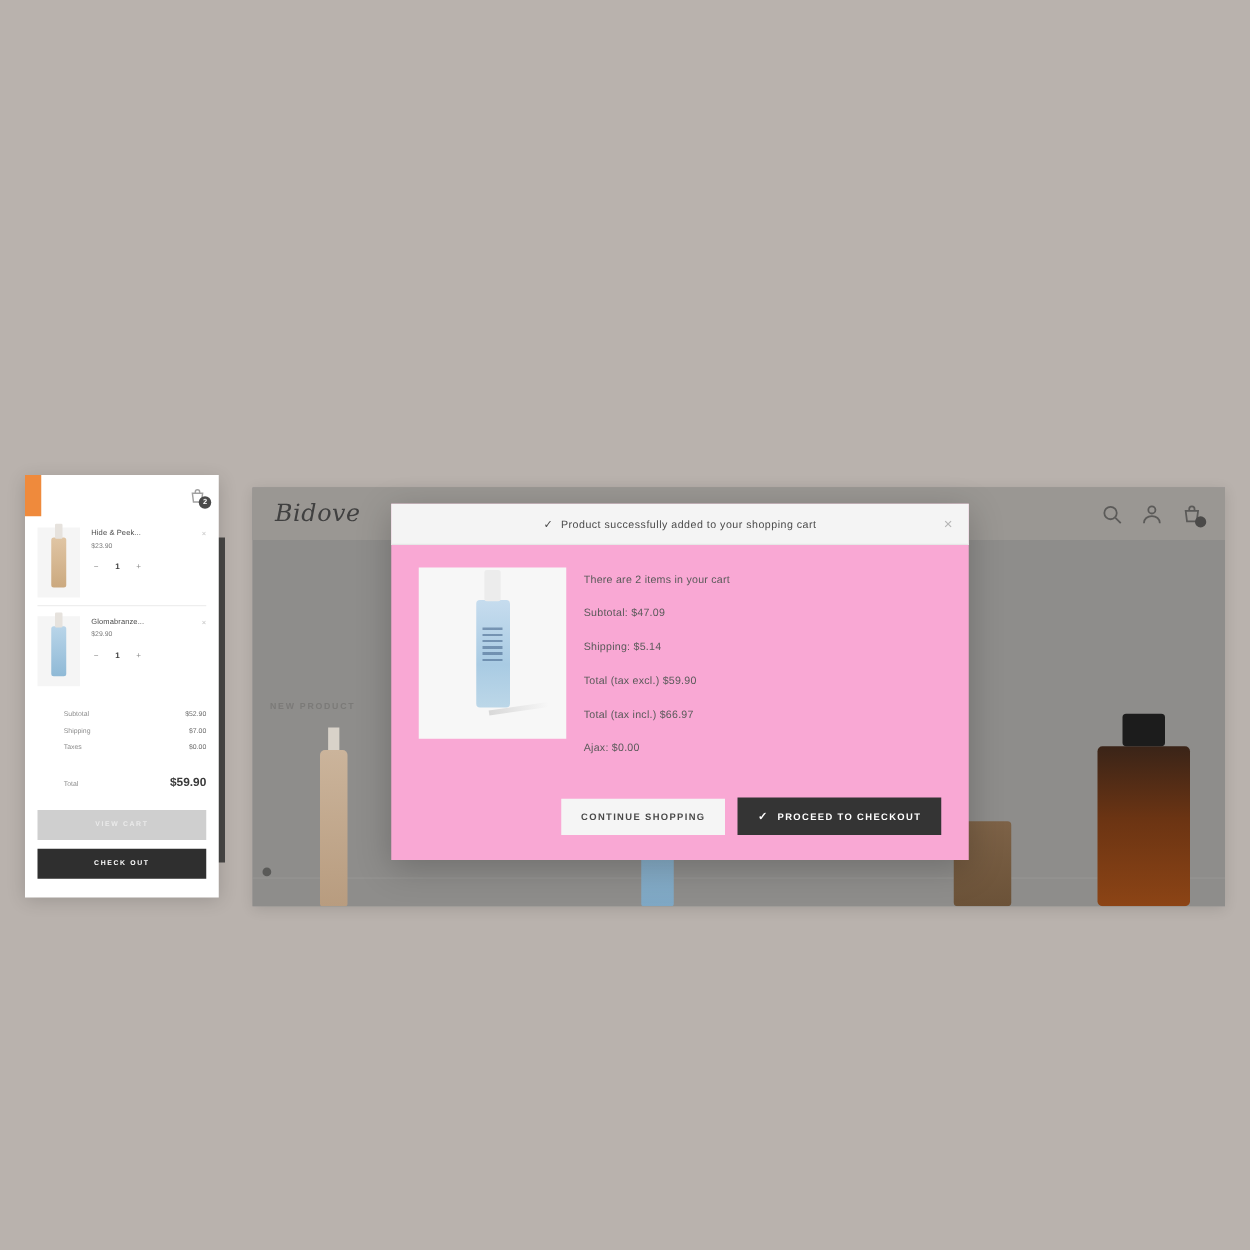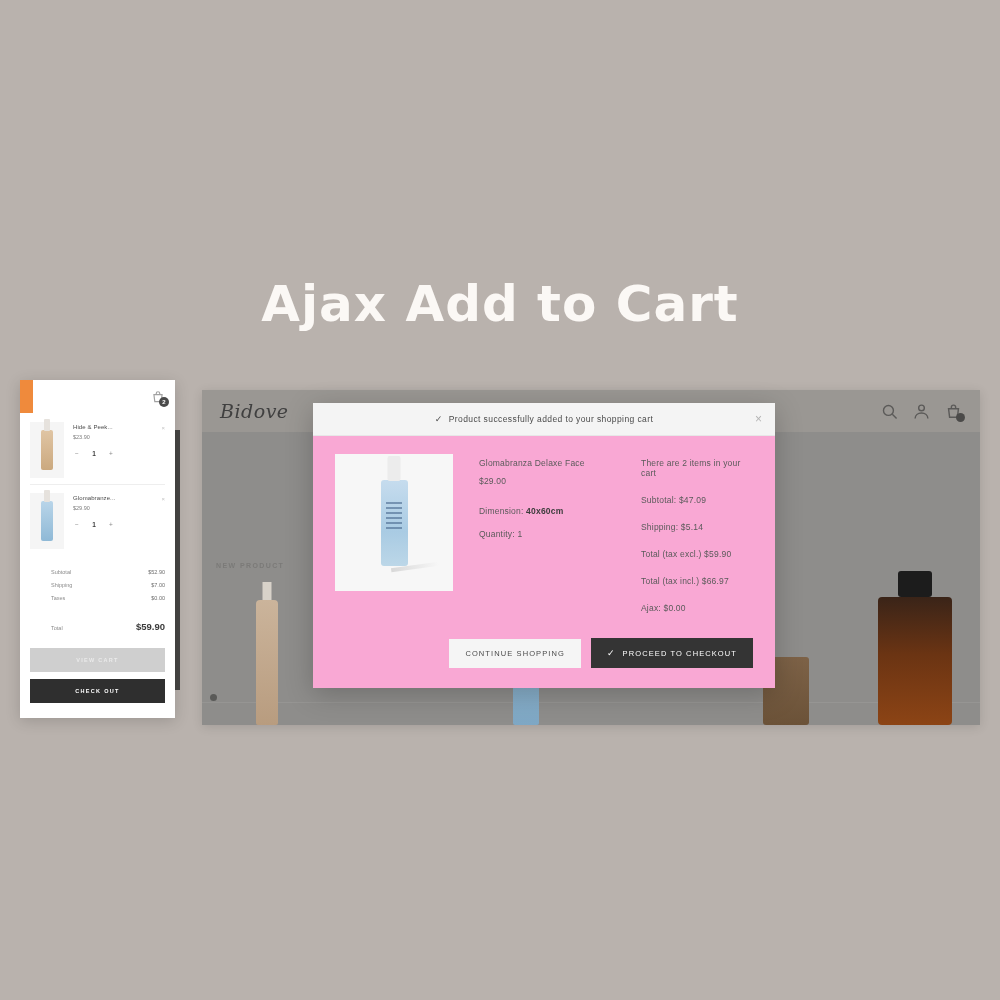--- a/index.html
+++ b/index.html
@@ -143,21 +143,21 @@
   .prod-info b { color: #3c3c3c; font-weight: 700; }
 
   .cart-summary { flex: 1; padding-top: 4px; padding-left: 14px; }
   .cart-summary .line { font-size: 8.5px; color: #5a5a5a; margin-bottom: 17px; letter-spacing:.2px; }
 
   .modal-foot {
     display: flex; justify-content: flex-end; align-items: center;
     gap: 10px; padding: 0 22px 20px 22px;
   }
   .btn {
-    font-size: 7.5px; letter-spacing: 1.1px; font-weight: 400;
+    font-size: 7.5px; letter-spacing: 1.1px; font-weight: 700;
     padding: 10px 16px; border: none; cursor: pointer;
   }
   .btn-secondary { background: #f5f5f5; color: #4a4a4a; }
   .btn-primary { background: #343434; color: #ffffff; display:flex; align-items:center; gap:7px; }
   .btn-primary .ck { font-size: 9px; }
 
   
   .mobile {
     position: absolute;
     left: 20px; top: 380px;
@@ -220,21 +220,20 @@
   .mobile-edge2 {
     position:absolute; left: 174px; top: 430px; width: 6px; height: 260px;
     background: #2a2a2a; opacity:.8;
   }
 </style>
 </head>
 <body>
 
 <div class="stage">
 
-  <div class="page-title">Ajax Add to Cart</div>
 
   <div class="desktop">
     <div class="desktop-shade"></div>
 
     <div class="site-header">
       <div class="brand">Bidove</div>
       <div class="header-icons">
         <span class="hicon">
           <svg viewBox="0 0 24 24" fill="none" stroke="#3a3a3a" stroke-width="2">
             <circle cx="10.5" cy="10.5" r="7"></circle>
@@ -290,32 +289,20 @@
       </div>
       <div class="modal-close">×</div>
     </div>
 
     <div class="modal-body">
       <div class="prod-thumb">
         <div class="thumb-bottle"></div>
         <div class="thumb-shadow"></div>
       </div>
 
-      <div class="prod-info">
-        <div class="line name">Glomabranza Delaxe Face</div>
-        <div class="line price">$29.00</div>
-        <div class="line">
-          <span>Dimension:</span>
-          <b>40x60cm</b>
-        </div>
-        <div class="line">
-          <span>Quantity:</span>
-          <span>1</span>
-        </div>
-      </div>
 
       <div class="cart-summary">
         <div class="line">There are 2 items in your cart</div>
         <div class="line">Subtotal: $47.09</div>
         <div class="line">Shipping: $5.14</div>
         <div class="line">Total (tax excl.) $59.90</div>
         <div class="line">Total (tax incl.) $66.97</div>
         <div class="line">Ajax: $0.00</div>
       </div>
     </div>

